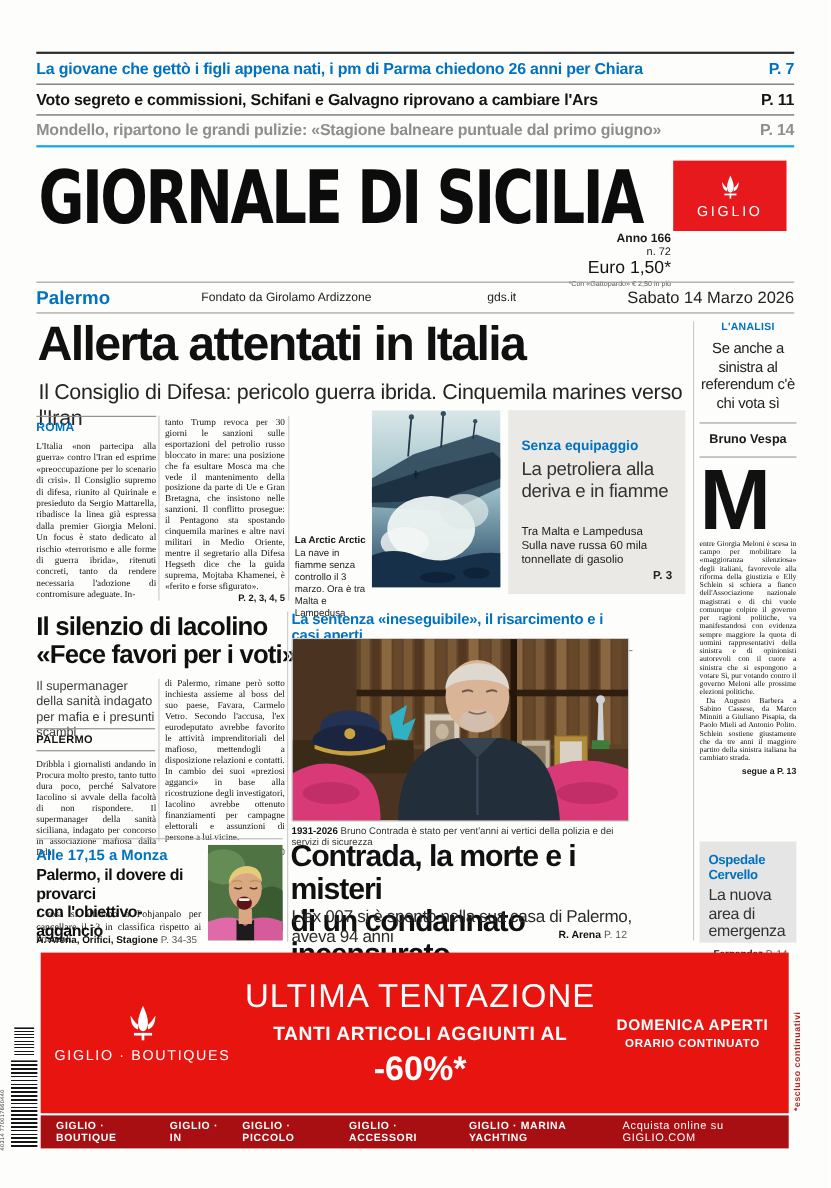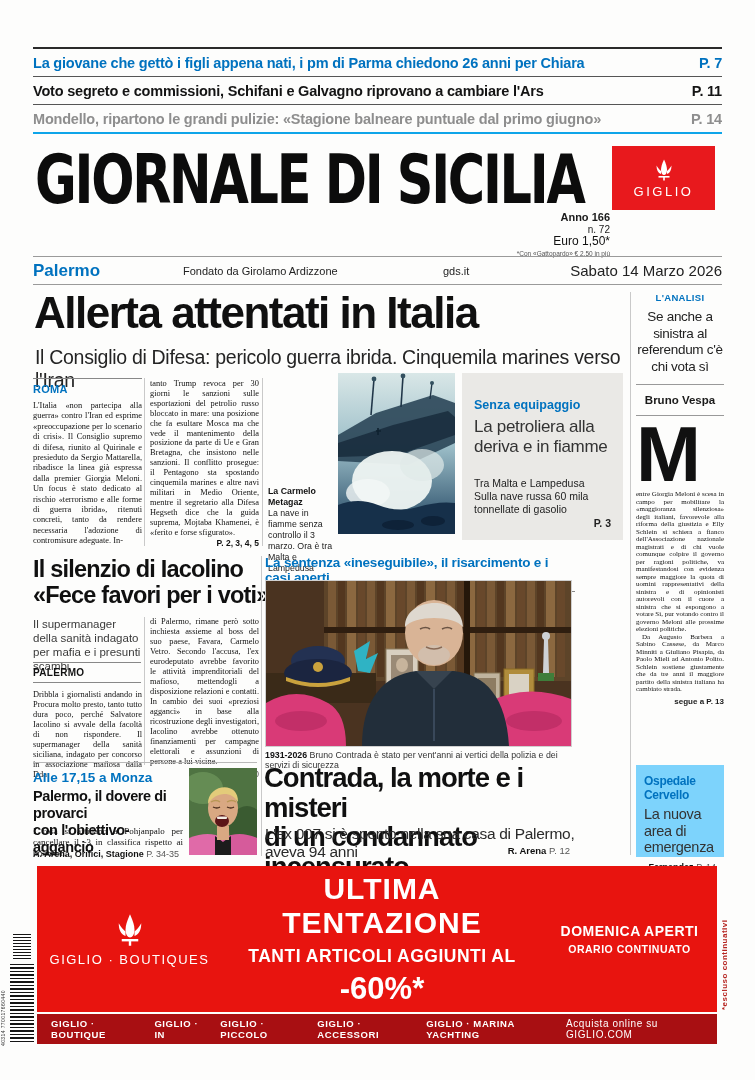--- a/index.html
+++ b/index.html
@@ -21,21 +21,21 @@
   .mast-title{position:absolute;left:35px;top:141px;font-family:"DejaVu Sans",sans-serif;
               font-weight:bold;font-size:67px;letter-spacing:-3px;color:#0c0c0c;white-space:nowrap;
               transform:scaleX(0.76);transform-origin:left top;}
   .giglio-box{position:absolute;left:612px;top:146px;width:103px;height:64px;background:#e8191d;
               display:flex;flex-direction:column;align-items:center;justify-content:center;gap:2px;}
   .giglio-box svg{width:24px;height:24px;}
   .giglio-box .gl{color:#fff;font-size:13px;letter-spacing:2.5px;font-weight:400;}
   .issue{position:absolute;left:420px;width:190px;top:211px;text-align:right;line-height:1.15;}
   .issue .a{font-weight:bold;font-size:11px;}
   .issue .b{font-size:10px;color:#222;}
-  .issue .c{font-size:12px;color:#111;}
+  .issue .c{font-size:16px;color:#111;}
   .issue .d{font-size:6.5px;color:#555;margin-top:1px;}
 
   
   .dateline{position:absolute;left:33px;width:689px;top:256px;height:27px;
             border-top:1px solid #9a9a9a;border-bottom:1px solid #9a9a9a;
             display:flex;align-items:center;}
   .dl-city{color:#0072bf;font-weight:bold;font-size:17px;width:150px;}
   .dl-founded{font-size:11px;color:#222;width:260px;}
   .dl-site{font-size:11px;color:#222;flex:1;}
   .dl-date{font-size:15px;color:#222;text-align:center;}
@@ -72,21 +72,21 @@
   .an-rule{border-top:1px solid #999;margin:9px 0;}
   .an-byline{text-align:center;font-weight:bold;font-size:11.5px;}
   .an-drop{font-size:78px;font-weight:bold;line-height:58px;color:#111;
            font-family:"Liberation Sans",sans-serif;margin:6px 0 8px 0;}
   .an-body{font-family:"Liberation Serif",serif;font-size:7px;line-height:7.5px;
            text-align:justify;color:#111;}
   .an-body p{margin:0;}
   .an-body p+p{text-indent:6px;}
   .an-cont{text-align:right;font-weight:bold;font-size:8px;margin-top:3px;
            font-family:"Liberation Sans",sans-serif;}
-  .cervello-box{position:absolute;left:636px;top:765px;width:88px;height:92px;background:#7dd3fc;
+  .cervello-box{position:absolute;left:636px;top:765px;width:88px;height:92px;background:#e5e5e5;
                 padding:9px 8px;box-sizing:border-box;}
   .cb-kicker{color:#0072bf;font-weight:bold;font-size:12px;letter-spacing:-0.3px;}
   .cb-title{font-size:14.5px;line-height:16.5px;color:#333;margin-top:4px;letter-spacing:-0.3px;}
   .cb-byline{text-align:right;font-size:9px;margin-top:6px;color:#555;}
   .cb-byline b{color:#111;}
 
   
   .iac-head{position:absolute;left:33px;top:556px;width:240px;font-size:23.5px;line-height:26px;
             font-weight:bold;letter-spacing:-0.8px;color:#101010;}
   .iac-stand{position:absolute;left:33px;top:617px;width:108px;font-size:11.5px;line-height:14px;color:#3a3a3a;}
@@ -121,21 +121,21 @@
   .mon-by b{color:#111;}
   .mon-photo{position:absolute;left:189px;top:768px;width:68px;height:87px;}
 
   
   .ad-box{position:absolute;left:37px;top:866px;width:680px;height:146px;background:#e8140f;
           display:flex;align-items:center;color:#fff;}
   .ad-brand{width:185px;display:flex;flex-direction:column;align-items:center;gap:4px;}
   .ad-brand svg{width:36px;height:36px;}
   .ad-brand .bl{font-size:13px;letter-spacing:1.5px;font-weight:400;}
   .ad-center{flex:1;text-align:center;}
-  .ad-title{font-size:30px;font-weight:bold;letter-spacing:1px;}
+  .ad-title{font-size:30px;font-weight:normal;letter-spacing:1px;}
   .ad-line2{font-size:17.5px;font-weight:bold;letter-spacing:0.5px;margin-top:6px;}
   .ad-disc{font-size:31px;font-weight:bold;margin-top:4px;}
   .ad-right{width:175px;text-align:center;}
   .ad-r1{font-size:14px;font-weight:bold;letter-spacing:0.5px;}
   .ad-r2{font-size:10.5px;font-weight:bold;letter-spacing:0.5px;margin-top:4px;}
   .ad-side{position:absolute;left:720px;top:870px;height:140px;writing-mode:vertical-rl;
            transform:rotate(180deg);font-size:8px;font-weight:bold;color:#b5231f;letter-spacing:0.5px;
            display:flex;align-items:center;}
   .ad-strip{position:absolute;left:37px;top:1014px;width:680px;height:30px;background:#a80f12;
             display:flex;align-items:center;gap:17px;padding:0 14px;box-sizing:border-box;color:#fff;}
@@ -203,21 +203,21 @@
     <div class="body serif">L'Italia «non partecipa alla guerra» contro l'Iran ed esprime «preoccupazione per lo scenario di crisi». Il Consiglio supremo di difesa, riunito al Quirinale e presieduto da Sergio Mattarella, ribadisce la linea già espressa dalla premier Giorgia Meloni. Un focus è stato dedicato al rischio «terrorismo e alle forme di guerra ibrida», ritenuti concreti, tanto da rendere necessaria l'adozione di contromisure adeguate. In-</div>
   </div>
   <div class="vr" style="left:144px;top:378px;height:168px;"></div>
   <div class="lead-col2 serif">
     <span>tanto Trump revoca per 30 giorni le sanzioni sulle esportazioni del petrolio russo bloccato in mare: una posizione che fa esultare Mosca ma che vede il mantenimento della posizione da parte di Ue e Gran Bretagna, che insistono nelle sanzioni. Il conflitto prosegue: il Pentagono sta spostando cinquemila marines e altre navi militari in Medio Oriente, mentre il segretario alla Difesa Hegseth dice che la guida suprema, Mojtaba Khamenei, è «ferito e forse sfigurato».</span>
     <div class="pages-ref">P. 2, 3, 4, 5</div>
   </div>
   <div class="vr" style="left:262px;top:378px;height:168px;"></div>
 
   <div class="cap-col">
-    <div class="t">La Carmelo Metagaz</div>
+    <div class="t">La Arctic Arctic</div>
     <div>La nave in fiamme senza controllo il 3 marzo. Ora è tra Malta e Lampedusa</div>
   </div>
 
   <svg class="ship-photo" viewBox="0 0 117 161">
     <defs>
       <linearGradient id="sky" x1="0" y1="0" x2="0" y2="1">
         <stop offset="0" stop-color="#d9e7e7"></stop>
           <stop offset="0.45" stop-color="#9dbfc9"></stop>
         <stop offset="0.8" stop-color="#4c6f85"></stop>
           <stop offset="1" stop-color="#1d3a52"></stop>

